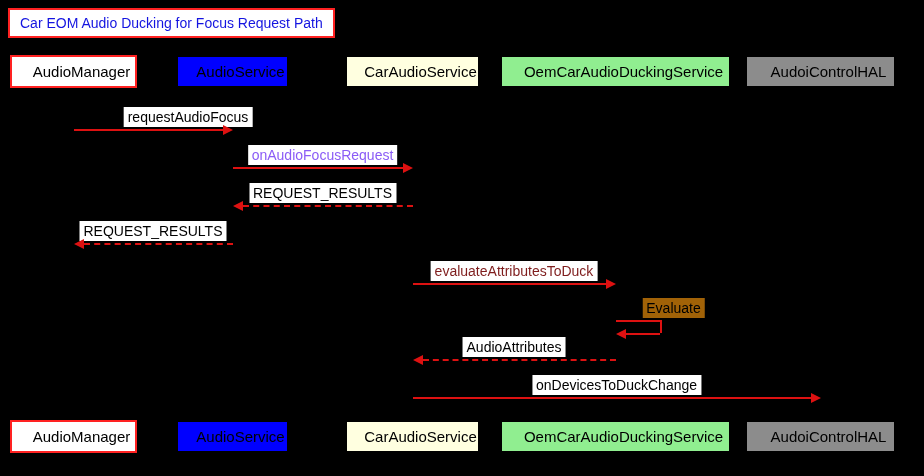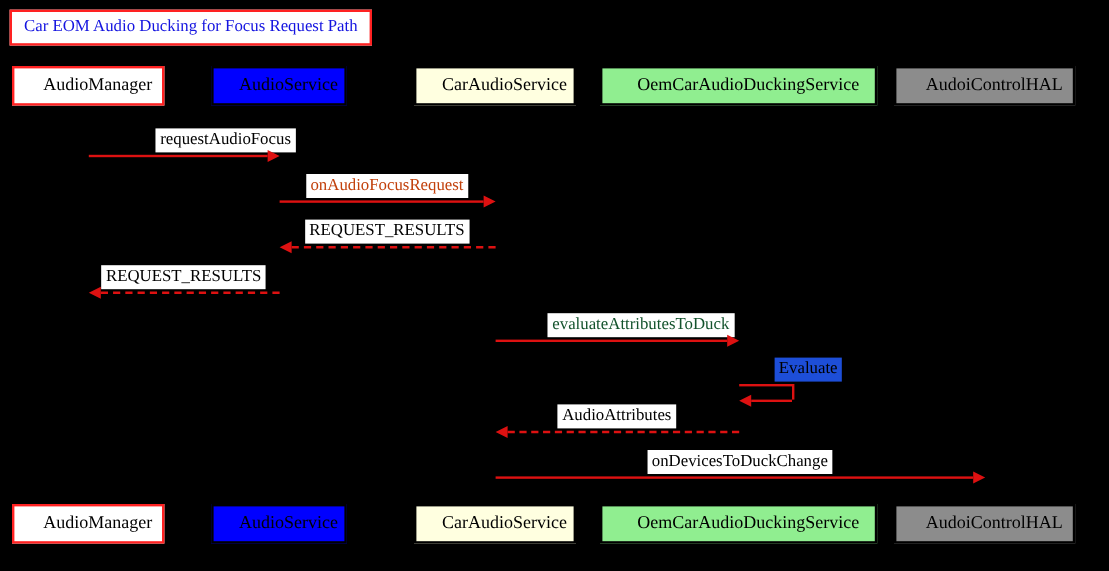--- a/index.html
+++ b/index.html
@@ -2,21 +2,21 @@
 <html><head>
 <meta charset="utf-8">
 <style>
   html,body{margin:0;padding:0;}
   body{
     width:924px;height:476px;overflow:hidden;
     font-family:"Liberation Sans", sans-serif;
     background:#000;
   }
   #stage{
-    position:relative;width:924px;height:476px;font-family:Liberation Serif, serif;
+    position:relative;width:924px;height:476px;
   }
   .title{
     position:absolute;left:8px;top:8px;
     padding:5px 10px;
     font-size:14px;
     white-space:nowrap;
   }
   .pbox{
     position:absolute;
     display:flex;align-items:center;justify-content:center;
@@ -74,33 +74,33 @@
     </div>
     <div class="pbox" style="left: 745px; top: 55px; width: 151px; height: 33px; background: rgb(140, 140, 140); border-color: rgb(0, 0, 0); color: rgb(0, 0, 0);">
       <span>AudoiControlHAL</span>
     </div>
     <div class="pbox" style="left: 745px; top: 420px; width: 151px; height: 33px; background: rgb(140, 140, 140); border-color: rgb(0, 0, 0); color: rgb(0, 0, 0);">
       <span>AudoiControlHAL</span>
     </div>
     <div class="mlabel" style="top: 107px; background: rgb(255, 255, 255); color: rgb(0, 0, 0); left: 153px; transform: translateX(-50%); margin-left: 35px;"><span>requestAudioFocus</span></div>
     <div class="aline solid" style="left: 73.5px; top: 129px; width: 149px;"></div>
     <div class="ahead right" style="left: 222.5px; top: 125px;"></div>
-    <div class="mlabel" style="top: 145px; background: rgb(255, 255, 255); color: #c2410c; left: 322.5px; transform: translateX(-50%);"><span>onAudioFocusRequest</span></div>
+    <div class="mlabel" style="top: 145px; background: rgb(255, 255, 255); color: #8b5cf6; left: 322.5px; transform: translateX(-50%);"><span>onAudioFocusRequest</span></div>
     <div class="aline solid" style="left: 232.5px; top: 167px; width: 170px;"></div>
     <div class="ahead right" style="left: 402.5px; top: 163px;"></div>
     <div class="mlabel" style="top: 183px; background: rgb(255, 255, 255); color: rgb(0, 0, 0); left: 322.5px; transform: translateX(-50%);"><span>REQUEST_RESULTS</span></div>
     <div class="aline dashed" style="left: 242.5px; top: 205px; width: 170px;"></div>
     <div class="ahead left" style="left: 232.5px; top: 201px;"></div>
     <div class="mlabel" style="top: 221px; background: rgb(255, 255, 255); color: rgb(0, 0, 0); left: 153px; transform: translateX(-50%);"><span>REQUEST_RESULTS</span></div>
     <div class="aline dashed" style="left: 83.5px; top: 243px; width: 149px;"></div>
     <div class="ahead left" style="left: 73.5px; top: 239px;"></div>
-    <div class="mlabel" style="top: 261px; background: rgb(255, 255, 255); color: #14532d; left: 514px; transform: translateX(-50%); margin-left: 20px;"><span>evaluateAttributesToDuck</span></div>
+    <div class="mlabel" style="top: 261px; background: rgb(255, 255, 255); color: #7f1d1d; left: 514px; transform: translateX(-50%);"><span>evaluateAttributesToDuck</span></div>
     <div class="aline solid" style="left: 412.5px; top: 283px; width: 193px;"></div>
     <div class="ahead right" style="left: 605.5px; top: 279px;"></div>
-    <div class="mlabel" style="top: 298px; background: #1d4ed8; color: rgb(0, 0, 0); left: 673.5px; transform: translateX(-50%);"><span>Evaluate</span></div>
+    <div class="mlabel" style="top: 298px; background: #a16207; color: rgb(0, 0, 0); left: 673.5px; transform: translateX(-50%);"><span>Evaluate</span></div>
     <div class="aline solid" style="left: 615.5px; top: 320px; width: 44px;"></div>
     <div class="aline-v" style="left: 659.5px; top: 320px; height: 13px;"></div>
     <div class="aline solid" style="left: 625.5px; top: 333px; width: 34px;"></div>
     <div class="ahead left" style="left: 615.5px; top: 329px;"></div>
     <div class="mlabel" style="top: 337px; background: rgb(255, 255, 255); color: rgb(0, 0, 0); left: 514px; transform: translateX(-50%);"><span>AudioAttributes</span></div>
     <div class="aline dashed" style="left: 422.5px; top: 359px; width: 193px;"></div>
     <div class="ahead left" style="left: 412.5px; top: 355px;"></div>
     <div class="mlabel" style="top: 375px; background: rgb(255, 255, 255); color: rgb(0, 0, 0); left: 616.5px; transform: translateX(-50%);"><span>onDevicesToDuckChange</span></div>
     <div class="aline solid" style="left: 412.5px; top: 397px; width: 398px;"></div>
     <div class="ahead right" style="left: 810.5px; top: 393px;"></div>

